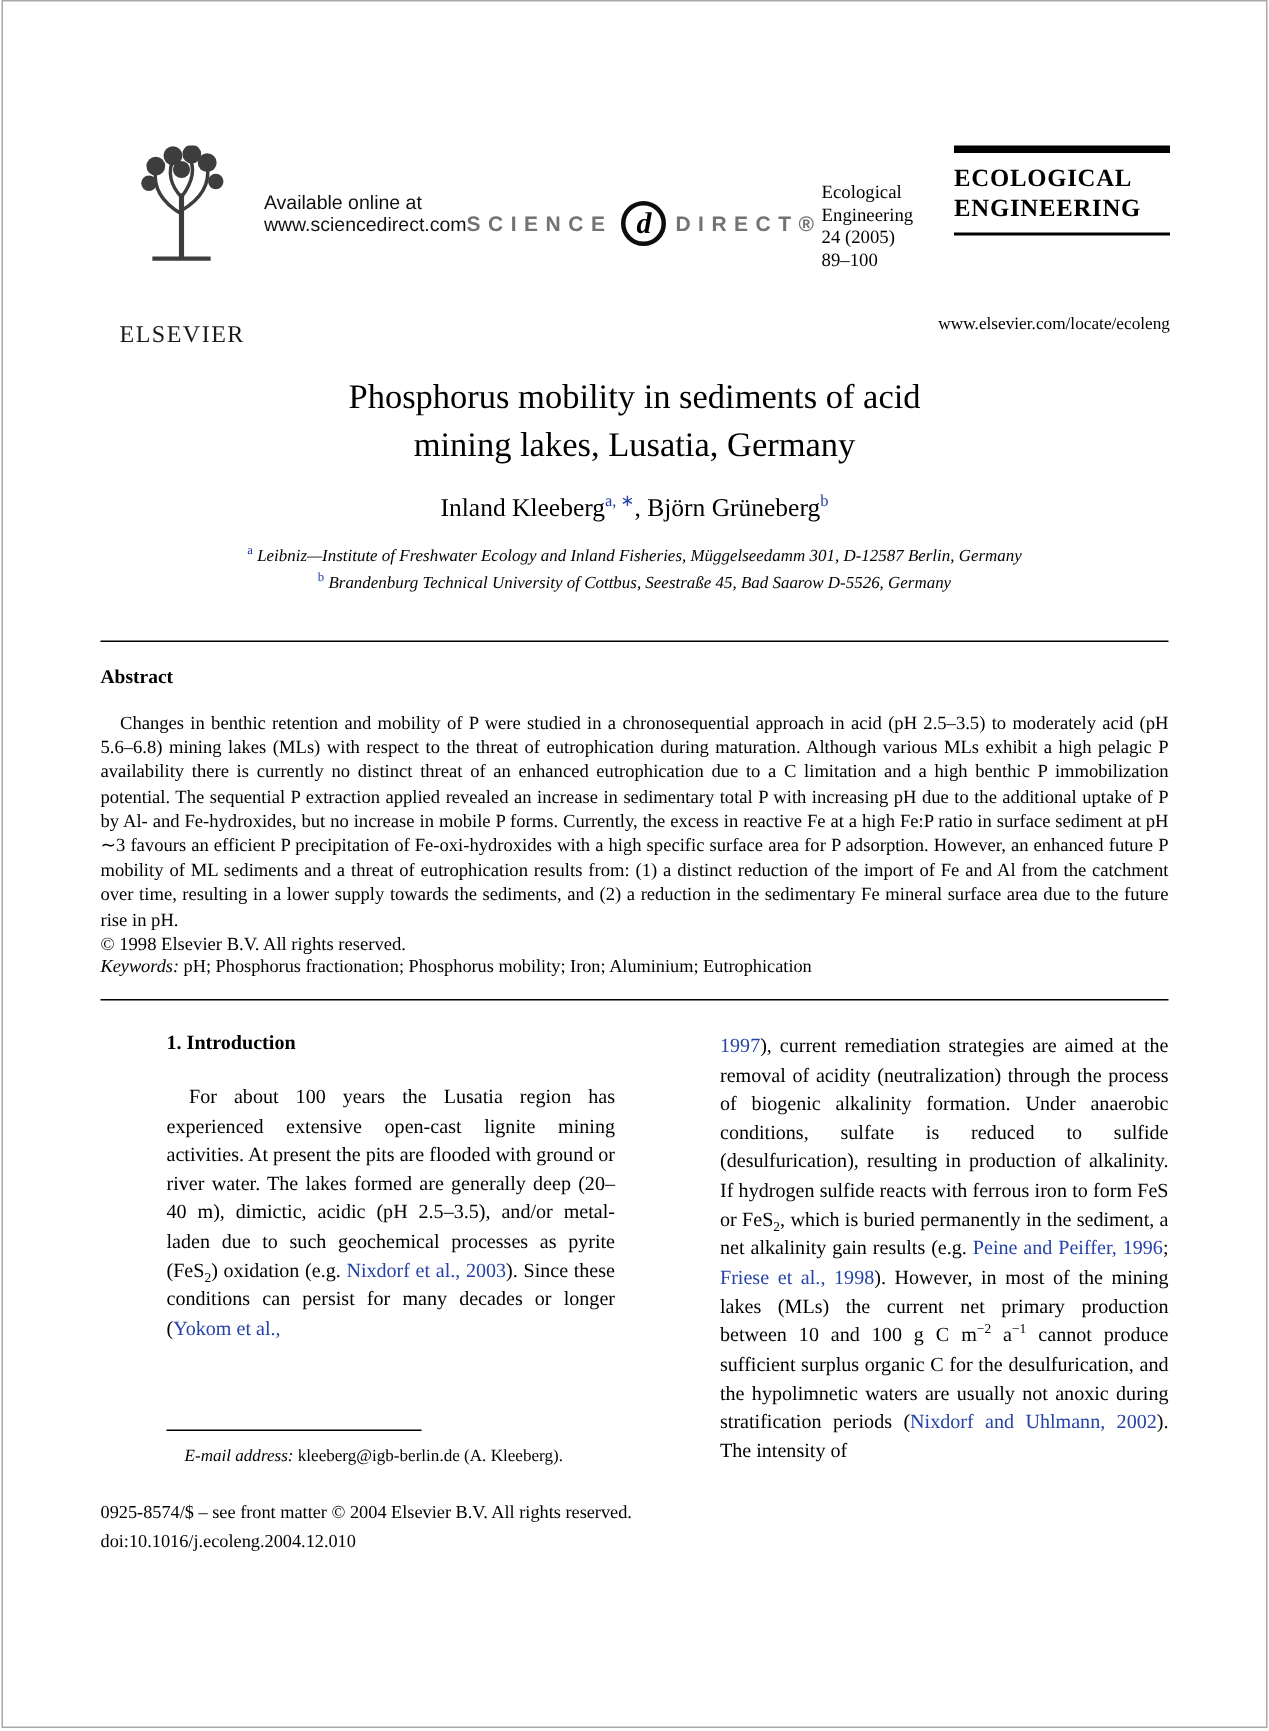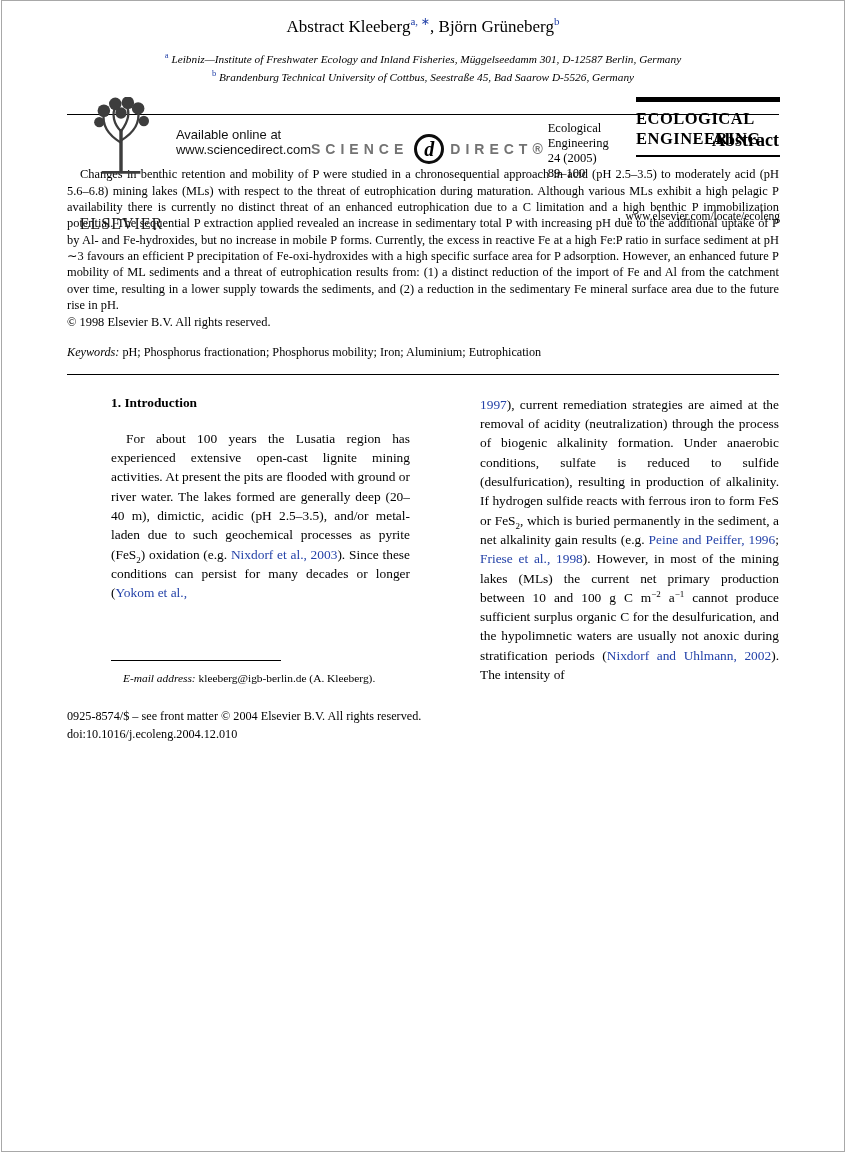--- a/index.html
+++ b/index.html
@@ -46,27 +46,27 @@
   .locate-url { margin-top: 30px; font-size: 11.5px; }
   
   .content { padding: 0 65px; }
   .title-block { padding-top: 248px; text-align: center; font-size: 23px; line-height: 1.4; }
   .authors { margin-top: 16px; text-align: center; font-size: 17px; }
   .authors sup { color: var(--link-color); font-size: 11px; }
   .affiliations { margin-top: 13px; text-align: center; font-size: 11.3px; line-height: 1.6; }
   .affiliations sup { color: var(--link-color); font-size: 8.5px; }
   .rule { border: 0; border-top: 1.4px solid #000; }
   .rule-1 { margin-top: 28px; }
-  .abstract-heading { margin-top: 15px; font-size: 18px; font-weight: bold; text-align: right; }
+  .abstract-heading { margin-top: 15px; font-size: 13px; font-weight: bold; }
   .abstract-text {
     margin-top: 15px; font-size: 12.4px; line-height: 1.32;
     text-align: justify; text-indent: 13px;
   }
   .abstract-copyright { font-size: 12.4px; line-height: 1.32; }
-  .keywords-line { margin-top: 15px; font-size: 12.2px; }
+  .keywords-line { font-size: 12.2px; }
   .keywords-label { font-style: italic; }
   .rule-2 { margin-top: 14px; }
   
   .columns { margin-top: 20px; display: flex; gap: 26px; min-height: 292px; }
   .col { flex: 1; display: flex; flex-direction: column; margin-left: 44px; }
   .section-heading { font-size: 13.4px; font-weight: bold; }
   .body-paragraph {
     margin-top: 18px; font-size: 13.4px; line-height: 1.44; text-align: justify;
   }
   .body-paragraph-indent { text-indent: 15px; }
@@ -133,22 +133,26 @@
           <div>ENGINEERING</div>
         </div>
         <div class="jbar-thin"></div>
       </div>
       <div class="locate-url">www.elsevier.com/locate/ecoleng</div>
     </div>
   </div>
 
   <div class="content">
 
+    <div class="title-block">
+      <div>Phosphorus mobility in sediments of acid</div>
+      <div>mining lakes, Lusatia, Germany</div>
+    </div>
 
-    <div class="authors"><span>Abstract Kleeberg</span><sup>a, ∗</sup><span>, Björn Grüneberg</span><sup>b</sup></div>
+    <div class="authors"><span>Inland Kleeberg</span><sup>a, ∗</sup><span>, Björn Grüneberg</span><sup>b</sup></div>
 
     <div class="affiliations">
       <div class="affiliation"><sup>a</sup><i> Leibniz—Institute of Freshwater Ecology and Inland Fisheries, Müggelseedamm 301, D-12587 Berlin, Germany</i></div>
       <div class="affiliation"><sup>b</sup><i> Brandenburg Technical University of Cottbus, Seestraße 45, Bad Saarow D-5526, Germany</i></div>
     </div>
 
     <hr class="rule rule-1">
 
     <div class="abstract-heading">Abstract</div>
     <div class="abstract-text">Changes in benthic retention and mobility of P were studied in a chronosequential approach in acid (pH 2.5–3.5) to moderately acid (pH 5.6–6.8) mining lakes (MLs) with respect to the threat of eutrophication during maturation. Although various MLs exhibit a high pelagic P availability there is currently no distinct threat of an enhanced eutrophication due to a C limitation and a high benthic P immobilization potential. The sequential P extraction applied revealed an increase in sedimentary total P with increasing pH due to the additional uptake of P by Al- and Fe-hydroxides, but no increase in mobile P forms. Currently, the excess in reactive Fe at a high Fe:P ratio in surface sediment at pH ∼3 favours an efficient P precipitation of Fe-oxi-hydroxides with a high specific surface area for P adsorption. However, an enhanced future P mobility of ML sediments and a threat of eutrophication results from: (1) a distinct reduction of the import of Fe and Al from the catchment over time, resulting in a lower supply towards the sediments, and (2) a reduction in the sedimentary Fe mineral surface area due to the future rise in pH.</div>

